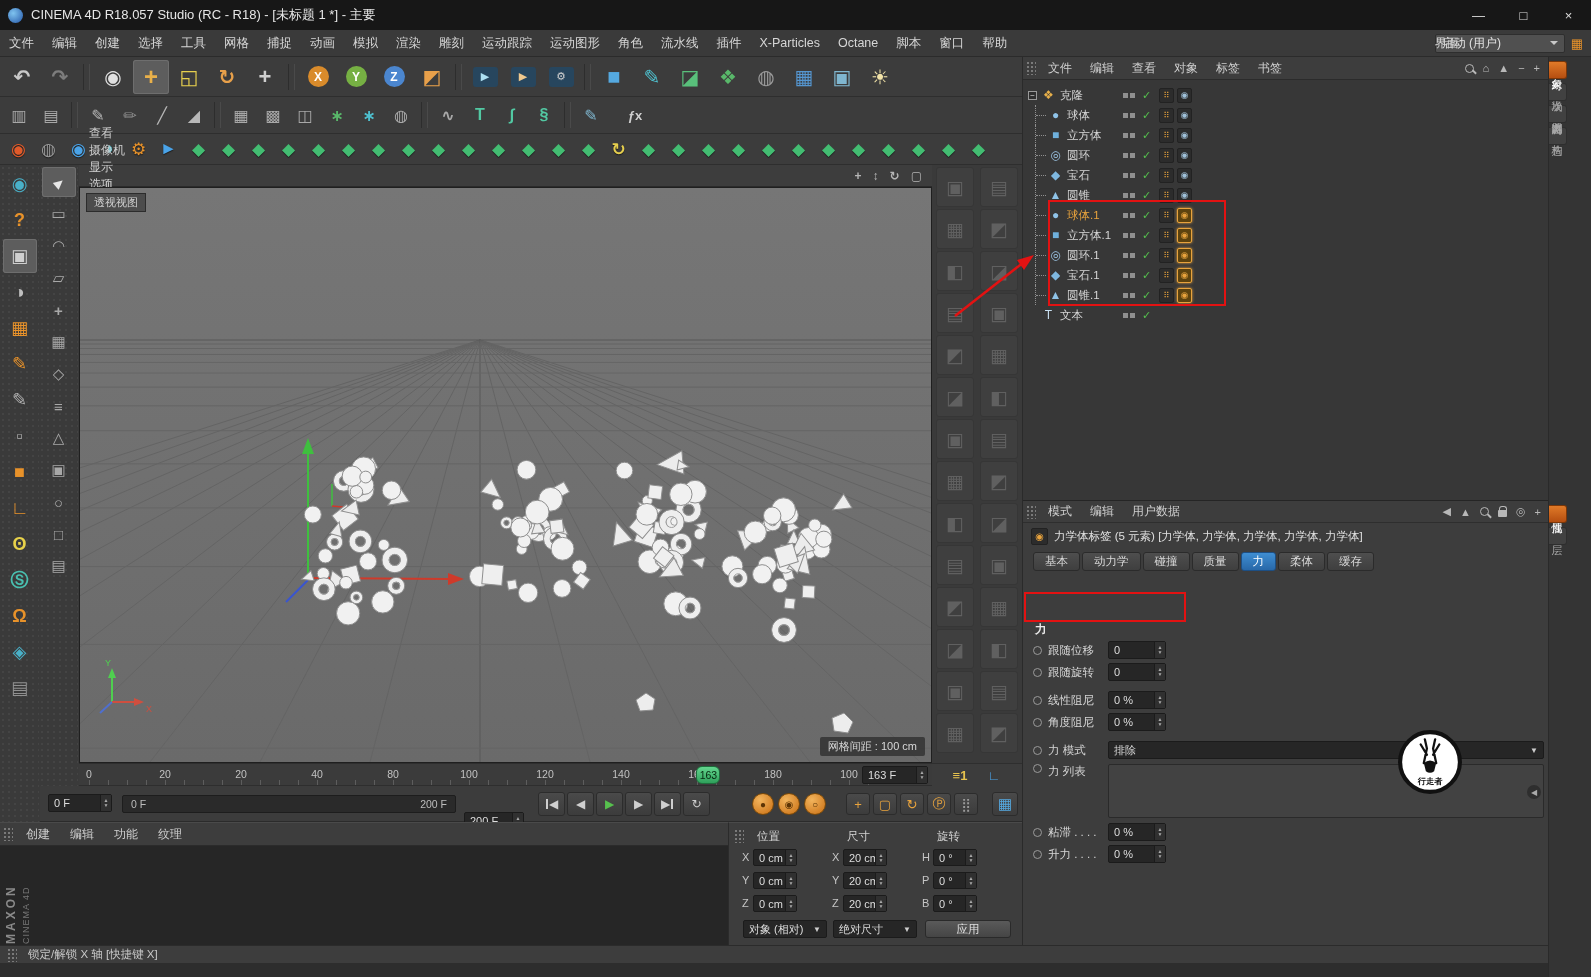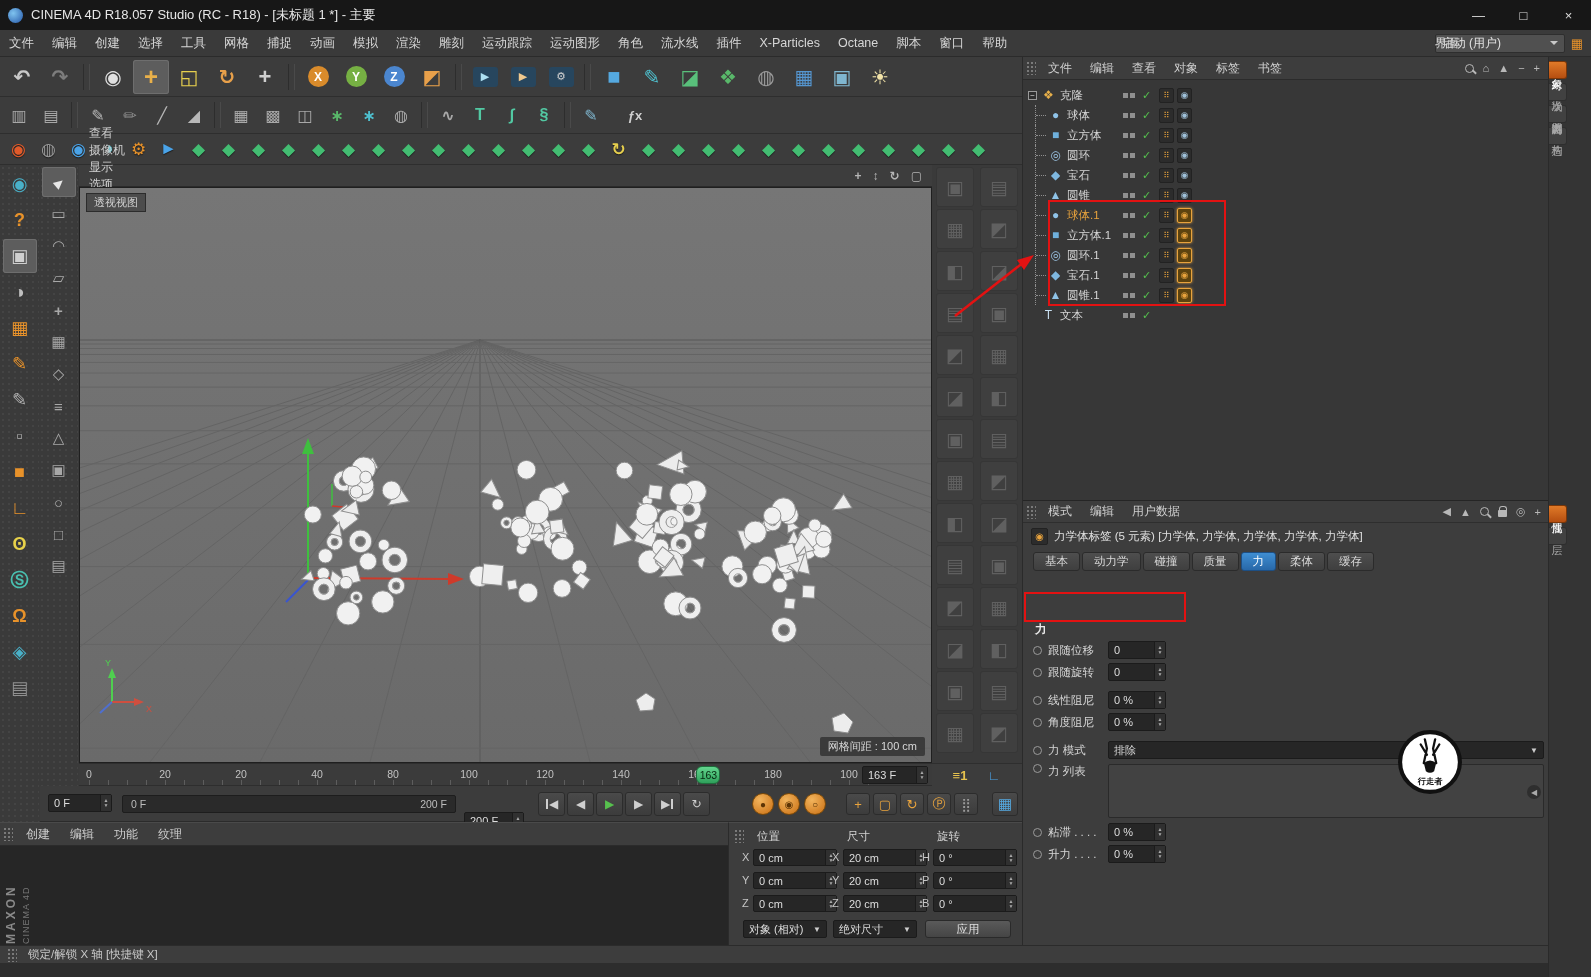--- a/index.html
+++ b/index.html
@@ -80,21 +80,21 @@
 #matman-menu{left:0;top:0;width:100%;height:23px;background:#3d3d3d;border-bottom:1px solid #2b2b2b;display:flex;align-items:center;font-size:12px;color:#cfcfcf}
 #matman-items{position:static;display:flex}
 .mm-item{padding:0 10px}
 #branding{left:4px;top:852px;height:92px;display:flex;gap:3px;z-index:2}
 .vert{writing-mode:vertical-rl;transform:rotate(180deg)}
 #brand-maxon{position:static;font-weight:bold;letter-spacing:3px;color:#8a8a8a;font-size:12px}
 #brand-c4d{position:static;font-size:9px;color:#777;letter-spacing:1px}
 #coords{left:728px;top:822px;width:294px;height:123px;background:#3d3d3d;border-top:1px solid #4a4a4a;border-left:1px solid #2b2b2b}
 .coord-header{position:absolute;font-size:11.5px;color:#d2d2d2}
 .clabel{position:absolute;font-size:11px;color:#c6c6c6}
-.cfield{position:absolute;width:84px;height:17px}
+.cfield{position:absolute;width:44px;height:17px}
 .dd{cursor:default}
 .ddarr{margin-left:auto;font-size:8px;color:#ccc;padding-left:4px}
 .btn{background:linear-gradient(#5a5a5a,#454545);border:1px solid #2a2a2a;border-radius:3px;color:#e0e0e0;font-size:11.5px;display:flex;align-items:center;justify-content:center;position:absolute}
 #statusbar{left:0;top:945px;width:1591px;height:18px;background:#3d3d3d;border-top:1px solid #2b2b2b;display:flex;align-items:center;font-size:11.5px;color:#c8c8c8;gap:8px;padding-left:4px}
 #status-text{position:static}
 
 #right-panel{left:1022px;top:57px;width:526px;height:888px;background:#3d3d3d;border-left:1px solid #2a2a2a}
 #om-header{left:0;top:0;width:100%;height:23px;display:flex;align-items:center;font-size:12px;color:#cfcfcf;border-bottom:1px solid #2b2b2b}
 #om-tabs{position:static;display:flex}
 .om-tab{padding:0 9px}

